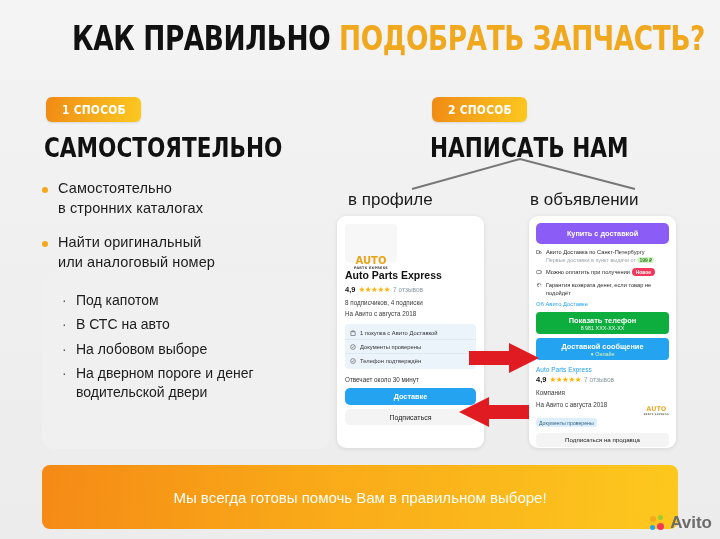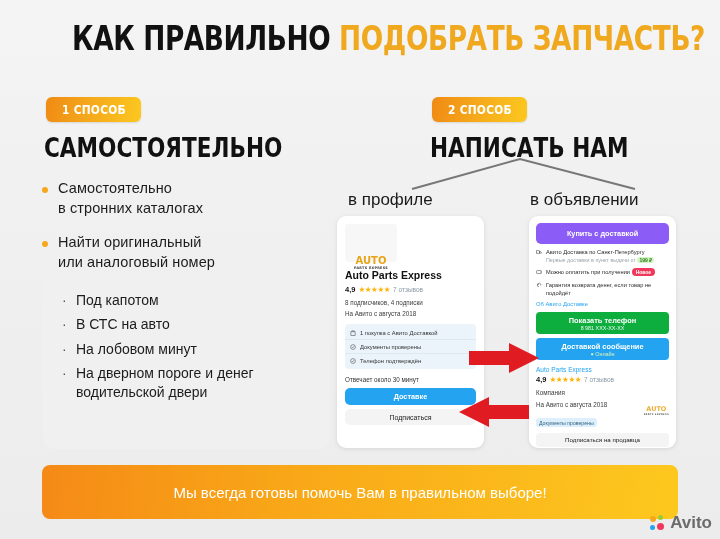--- a/index.html
+++ b/index.html
@@ -170,21 +170,21 @@
   .seller-name { color: #24a3f0; font-size: 6.5px; margin-bottom: 2px; }
   .chip-doc { display: inline-block; background: #ddeefc; color: #33647f; font-size: 5.2px; border-radius: 3px; padding: 1.5px 3px; margin-top: 3px; }
   .sub-btn { background: #f4f4f4; color: #222; font-size: 6.2px; height: 14px; border-radius: 4px; margin-top: 4px;
              display:flex; align-items:center; justify-content:center; }
 
   
   .arrow { position: absolute; }
 
   
   .banner {
-    position: absolute; left: 42px; top: 465px; width: 636px; height: 54px;
+    position: absolute; left: 42px; top: 465px; width: 636px; height: 64px;
     border-radius: 8px;
     background: linear-gradient(95deg,#f58a16 0%,#f9a818 40%,#fdc81e 100%);
     display: flex; flex-direction: row; align-items: center; justify-content: center;
     gap: 4px;
   }
   .banner-l1 { color: #fff; font-size: 15px; }
   .banner-l2 { color: #fff; font-size: 15px; font-weight: 700; letter-spacing: .4px; }
 
   .avito-logo { position: absolute; right: 8px; bottom: 6px; display: flex; align-items: center; gap: 3px; }
   .avito-dots { position: relative; width: 17px; height: 17px; }
@@ -224,21 +224,21 @@
     <div class="vin-li">
         <span class="d">·</span>
         <span>Под капотом</span>
       </div>
     <div class="vin-li">
         <span class="d">·</span>
         <span>В СТС на авто</span>
       </div>
     <div class="vin-li">
         <span class="d">·</span>
-        <span>На лобовом минут</span>
+        <span>На лобовом выборе</span>
       </div>
     <div class="vin-li">
         <span class="d">·</span>
         <span style="white-space:pre-line">На дверном пороге и денег
 водительской двери</span>
       </div>
   </div>
 
   <div class="badge" id="badge2">
     <span>2 СПОСОБ</span>

